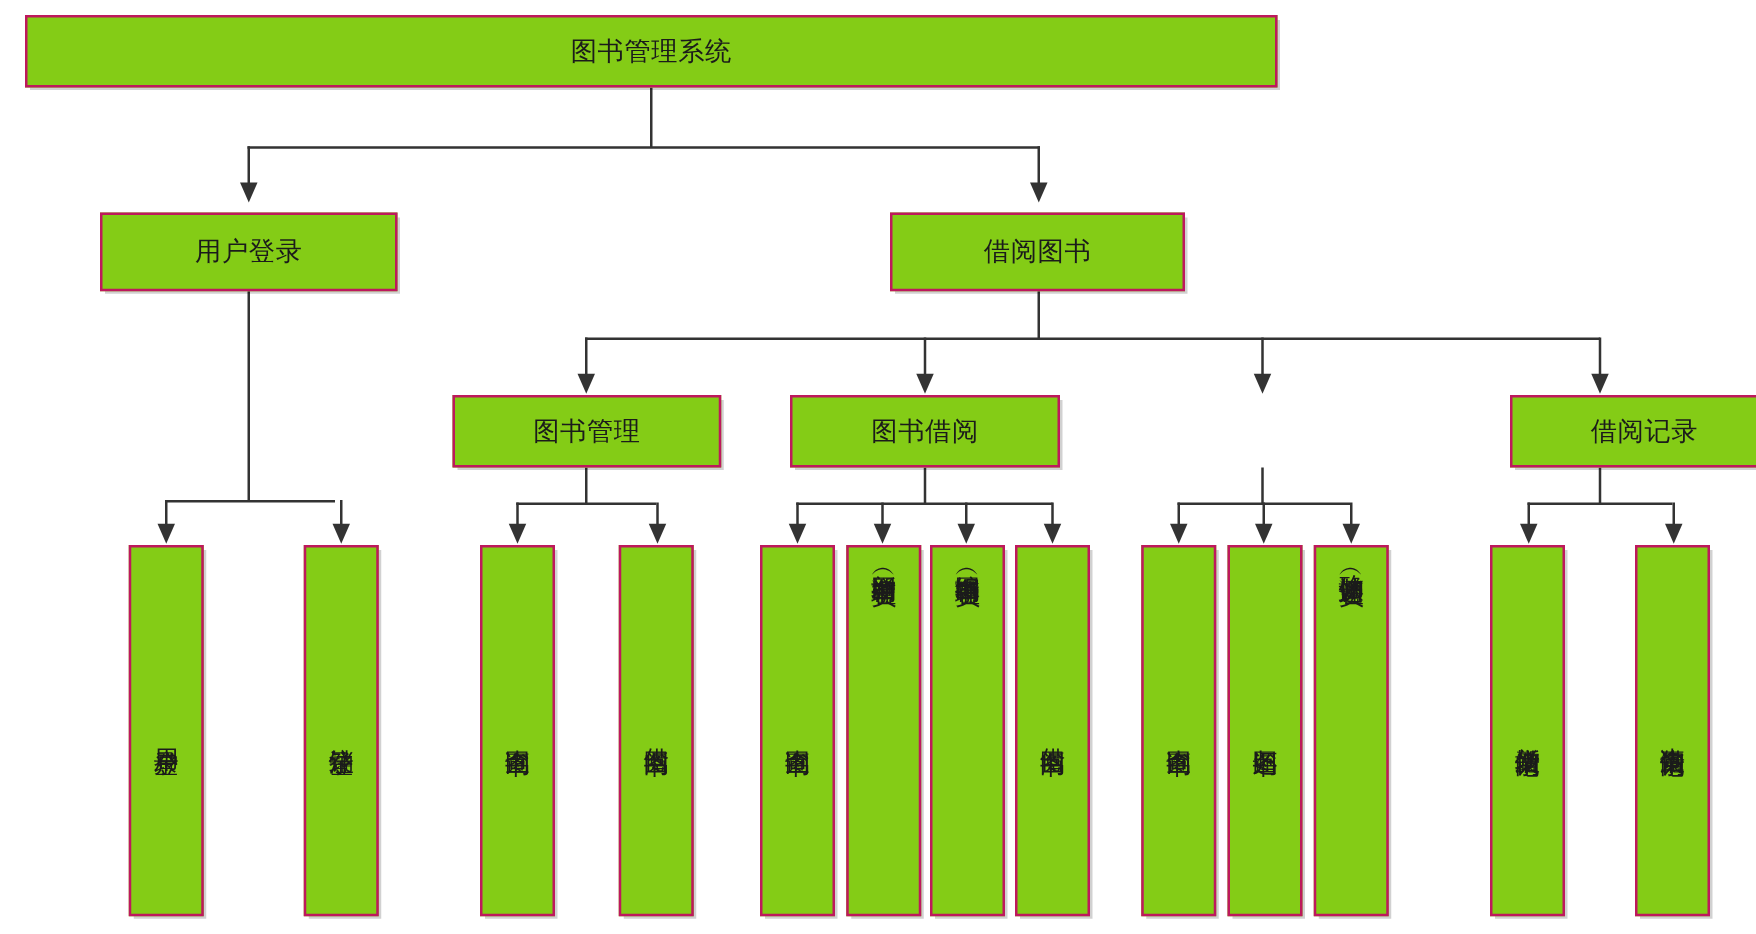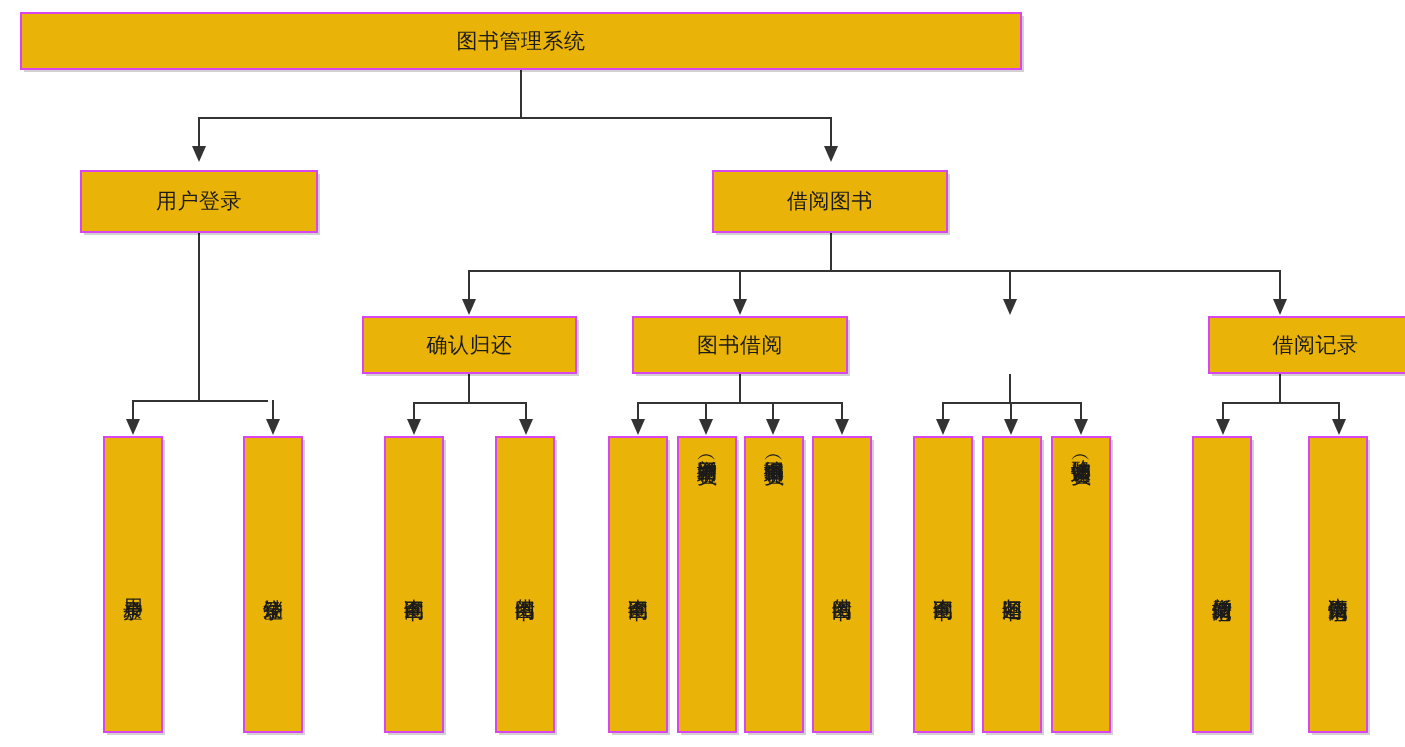--- a/index.html
+++ b/index.html
@@ -14,22 +14,22 @@
     position: relative;
     width: 1405px;
     height: 747px;
     background: #ffffff;
     overflow: hidden;
   }
   
   .node {
     position: absolute;
     box-sizing: border-box;
-    background: #eab308;
-    border: 2px solid #d946ef;
+    background: #84cc16;
+    border: 2px solid #be185d;
     box-shadow: 3px 3px 0 -1px rgba(0,0,0,0.18);
     display: flex;
     align-items: center;
     justify-content: center;
     color: #1b1b1b;
     z-index: 3;
   }
   .node .label {
     font-size: 21px;
     line-height: 1.15;
@@ -120,21 +120,21 @@
   <div class="vline" style="left:468px; top:270px; height:30px;"></div>
   <div class="arrow" style="left:462px; top:299px;"></div>
   <div class="vline" style="left:739px; top:270px; height:30px;"></div>
   <div class="arrow" style="left:733px; top:299px;"></div>
   <div class="vline" style="left:1009px; top:270px; height:30px;"></div>
   <div class="arrow" style="left:1003px; top:299px;"></div>
   <div class="vline" style="left:1279px; top:270px; height:30px;"></div>
   <div class="arrow" style="left:1273px; top:299px;"></div>
 
   <div class="node" style="left:362px; top:316px; width:215px; height:58px;">
-    <span class="label">确认归还</span>
+    <span class="label">图书管理</span>
   </div>
   <div class="node" style="left:632px; top:316px; width:216px; height:58px;">
     <span class="label">图书借阅</span>
   </div>
   <div class="node" style="left:1208px; top:316px; width:215px; height:58px;">
     <span class="label">借阅记录</span>
   </div>
 
   <div class="vline" style="left:468px; top:374px; height:29px;"></div>
   <div class="hline" style="left:413px; top:402px; width:112px;"></div>

